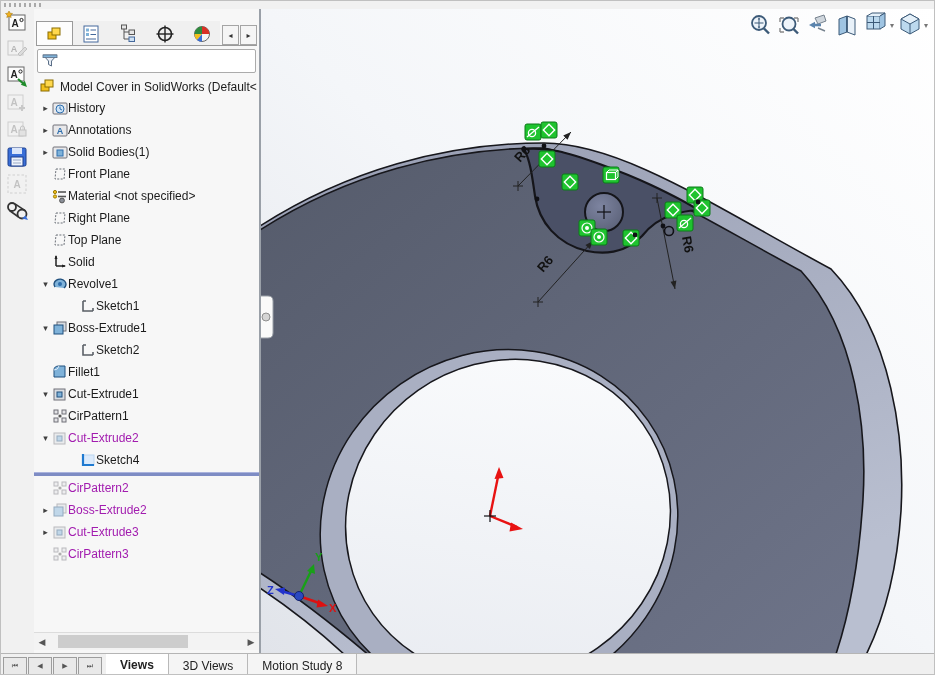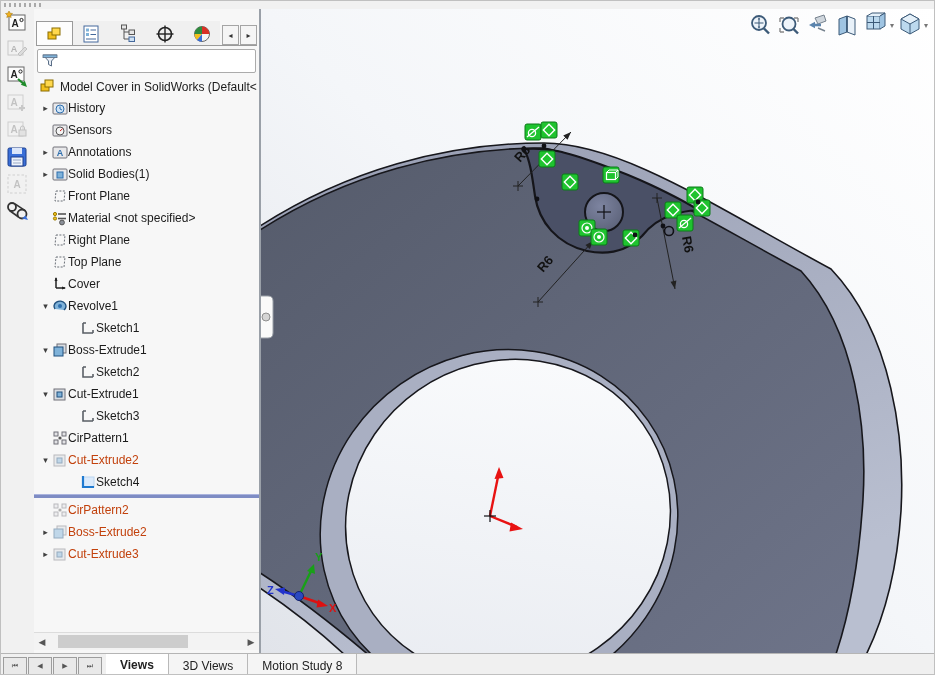--- a/index.html
+++ b/index.html
@@ -26,21 +26,21 @@
   .fm-scroll .sbtn{width:15px;height:18px;border:1px solid #a5a5a5;background:#f5f5f5;
         font-size:8px;color:#333;display:flex;align-items:center;justify-content:center;}
   #filterbox{height:22px;margin:3px 3px 4px 3px;background:#ffffff;border:1px solid #ababab;
              border-radius:2px;display:flex;align-items:center;padding-left:3px;}
   
   #tree{position:relative;font-size:12px;color:#1b1b1b;}
   .trow{height:22px;display:flex;align-items:center;white-space:nowrap;}
   .trow .arrow{width:11px;font-size:9px;color:#404040;text-align:center;flex:0 0 11px;}
   .trow .ticon{flex:0 0 17px;height:16px;display:flex;align-items:center;justify-content:center;}
   .trow .lbl{}
-  .trow.grayed .lbl{color:#c2410c;}
+  .trow.grayed .lbl{color:#a21caf;}
   .trow.grayed .ticon{opacity:.45;}
   .indent0{padding-left:6px;} .indent1{padding-left:34px;align-items:center;}
   #rollback{height:3px;margin:1px 0;background:#7e8cc4;border-top:1px solid #aab3dd;}
   .root-row{height:20px;display:flex;align-items:center;padding-left:5px;font-size:12px;color:#1b1b1b;}
   .root-row .lbl{margin-left:5px;}
   
   #hscroll{position:absolute;left:0;bottom:3px;width:100%;height:17px;background:#f3f3f3;
            border-top:1px solid #dcdcdc;display:flex;align-items:center;}
   #hscroll .harrow{width:16px;height:15px;color:#555;font-size:9px;display:flex;align-items:center;justify-content:center;}
   #hscroll .track{flex:1;height:15px;position:relative;background:#f3f3f3;}
@@ -202,31 +202,20 @@
      <span class="ticon">
             <svg width="16" height="16" viewBox="0 0 16 16">
               <rect x="1" y="3" width="14" height="11" rx="1" fill="#e8e8ea" stroke="#707078"></rect>
               <circle cx="8" cy="9" r="4" fill="#cfe4f7" stroke="#2f6fae"></circle>
               <path d="M8,6.5 L8,9 L10,10" stroke="#2f6fae" fill="none"></path>
             </svg>
           </span>
      <span class="lbl">History</span>
         </div>
         <div class="trow indent0 ">
-     <span class="arrow"></span>
-     <span class="ticon">
-            <svg width="16" height="16" viewBox="0 0 16 16">
-              <rect x="1" y="3" width="14" height="11" rx="1" fill="#e8e8ea" stroke="#707078"></rect>
-              <circle cx="8" cy="9" r="4" fill="#f5f5f5" stroke="#555"></circle>
-              <line x1="8" y1="9" x2="10.5" y2="6.8" stroke="#cc2222"></line>
-            </svg>
-          </span>
-     <span class="lbl">Sensors</span>
-        </div>
-        <div class="trow indent0 ">
      <span class="arrow">▸</span>
      <span class="ticon">
             <svg width="16" height="16" viewBox="0 0 16 16">
               <rect x="1" y="3" width="14" height="11" rx="1" fill="#e8e8ea" stroke="#707078"></rect>
               <text x="8" y="12" font-size="9" text-anchor="middle" fill="#2f6fae" font-family="Liberation Sans" font-weight="bold">A</text>
             </svg>
           </span>
      <span class="lbl">Annotations</span>
         </div>
         <div class="trow indent0 ">
@@ -282,21 +271,21 @@
         <div class="trow indent0 ">
      <span class="arrow"></span>
      <span class="ticon">
             <svg width="16" height="16" viewBox="0 0 16 16">
               <line x1="4" y1="2" x2="4" y2="12" stroke="#222" stroke-width="1.5"></line>
               <line x1="4" y1="12" x2="13" y2="12" stroke="#222" stroke-width="1.5"></line>
               <polygon points="4,1 2.5,5 5.5,5" fill="#222"></polygon>
               <polygon points="14,12 10,10.5 10,13.5" fill="#222"></polygon>
             </svg>
           </span>
-     <span class="lbl">Cover</span>
+     <span class="lbl">Solid</span>
         </div>
         <div class="trow indent0 ">
      <span class="arrow">▾</span>
      <span class="ticon">
             <svg width="16" height="16" viewBox="0 0 16 16">
               <path d="M3,11 A6,5 0 1 1 12,12" fill="#7fb2d9" stroke="#20507e" stroke-width="1.4"></path>
               <circle cx="8" cy="8" r="2" fill="#2f6fae"></circle>
             </svg>
           </span>
      <span class="lbl">Revolve1</span>
@@ -325,38 +314,38 @@
      <span class="arrow"></span>
      <span class="ticon">
             <svg width="16" height="16" viewBox="0 0 16 16">
               <path d="M3,3 L3,13 L13,13" fill="none" stroke="#5a5f66" stroke-width="1.6"></path>
               <path d="M3,3 L6,3 M13,13 L13,10" stroke="#5a5f66" stroke-width="1.6"></path>
             </svg>
           </span>
      <span class="lbl">Sketch2</span>
         </div>
         <div class="trow indent0 ">
+     <span class="arrow"></span>
+     <span class="ticon">
+            <svg width="16" height="16" viewBox="0 0 16 16">
+              <path d="M2,13 L2,6 Q2,2 7,2 L13,2 L13,13 Z" fill="#7fb2d9" stroke="#20507e"></path>
+              <path d="M2,6 Q6,6 7,2" fill="none" stroke="#dceaf7"></path>
+            </svg>
+          </span>
+     <span class="lbl">Fillet1</span>
+        </div>
+        <div class="trow indent0 ">
      <span class="arrow">▾</span>
      <span class="ticon">
             <svg width="16" height="16" viewBox="0 0 16 16">
               <rect x="2" y="3" width="11" height="11" fill="#d9dde2" stroke="#707078"></rect>
               <rect x="5" y="6" width="5" height="5" fill="#7fb2d9" stroke="#20507e"></rect>
             </svg>
           </span>
      <span class="lbl">Cut-Extrude1</span>
-        </div>
-        <div class="trow indent1 ">
-     <span class="arrow"></span>
-     <span class="ticon">
-            <svg width="16" height="16" viewBox="0 0 16 16">
-              <path d="M3,3 L3,13 L13,13" fill="none" stroke="#5a5f66" stroke-width="1.6"></path>
-              <path d="M3,3 L6,3 M13,13 L13,10" stroke="#5a5f66" stroke-width="1.6"></path>
-            </svg>
-          </span>
-     <span class="lbl">Sketch3</span>
         </div>
         <div class="trow indent0 ">
      <span class="arrow"></span>
      <span class="ticon">
             <svg width="16" height="16" viewBox="0 0 16 16">
               <rect x="2" y="2" width="4" height="4" fill="#e3e3e6" stroke="#707078"></rect>
               <rect x="10" y="2" width="4" height="4" fill="#e3e3e6" stroke="#707078"></rect>
               <rect x="2" y="10" width="4" height="4" fill="#e3e3e6" stroke="#707078"></rect>
               <rect x="10" y="10" width="4" height="4" fill="#e3e3e6" stroke="#707078"></rect>
               <circle cx="8" cy="8" r="1.6" fill="#555"></circle>
@@ -410,20 +399,33 @@
         </div>
         <div class="trow indent0 grayed">
      <span class="arrow">▸</span>
      <span class="ticon">
             <svg width="16" height="16" viewBox="0 0 16 16">
               <rect x="2" y="3" width="11" height="11" fill="#d9dde2" stroke="#707078"></rect>
               <rect x="5" y="6" width="5" height="5" fill="#7fb2d9" stroke="#20507e"></rect>
             </svg>
           </span>
      <span class="lbl">Cut-Extrude3</span>
+        </div>
+        <div class="trow indent0 grayed">
+     <span class="arrow"></span>
+     <span class="ticon">
+            <svg width="16" height="16" viewBox="0 0 16 16">
+              <rect x="2" y="2" width="4" height="4" fill="#e3e3e6" stroke="#707078"></rect>
+              <rect x="10" y="2" width="4" height="4" fill="#e3e3e6" stroke="#707078"></rect>
+              <rect x="2" y="10" width="4" height="4" fill="#e3e3e6" stroke="#707078"></rect>
+              <rect x="10" y="10" width="4" height="4" fill="#e3e3e6" stroke="#707078"></rect>
+              <circle cx="8" cy="8" r="1.6" fill="#555"></circle>
+            </svg>
+          </span>
+     <span class="lbl">CirPattern3</span>
         </div>
       </div>
     <div id="hscroll">
       <div class="harrow">◀</div>
       <div class="track">
           <div class="thumb"></div>
         </div>
       <div class="harrow">▶</div>
     </div>
   </div>

